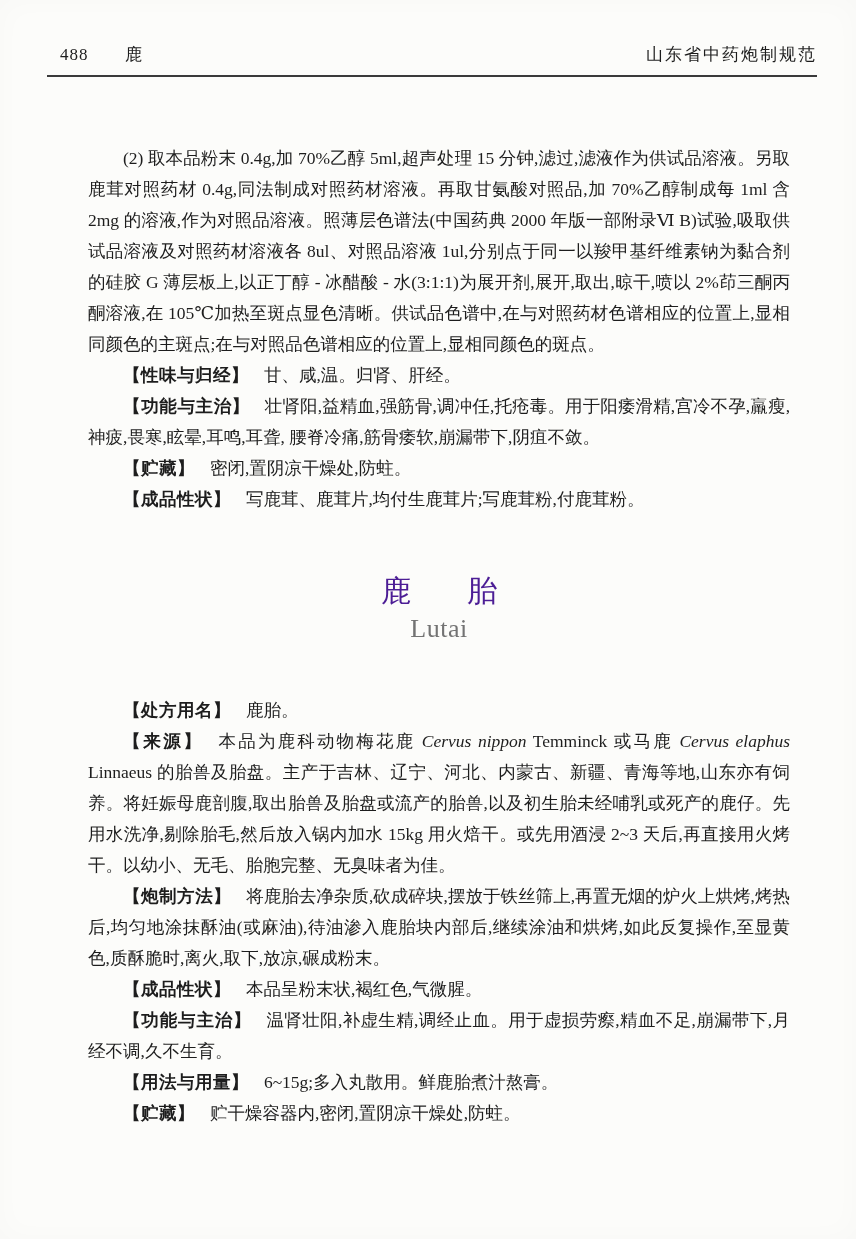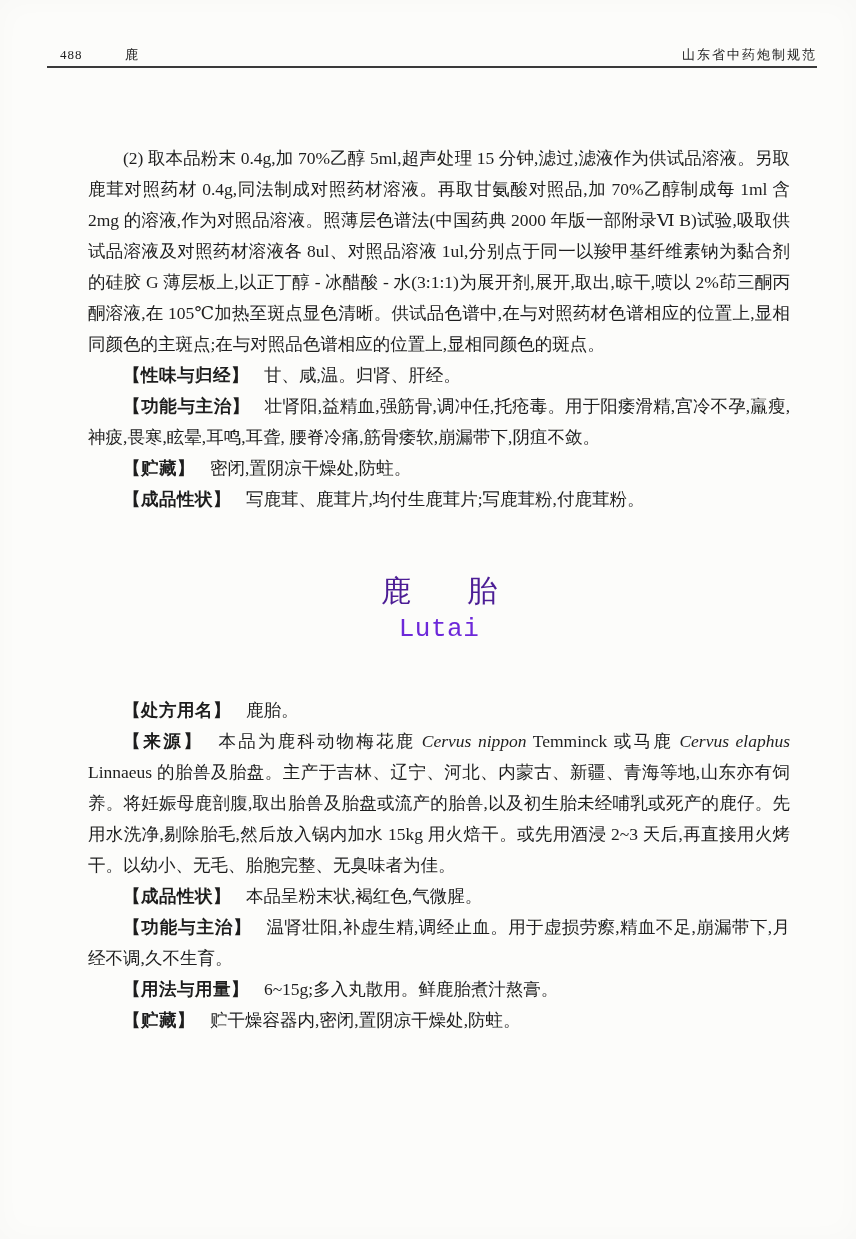--- a/index.html
+++ b/index.html
@@ -18,21 +18,22 @@
     overflow: hidden;
     box-shadow: inset 0 0 30px rgba(0,0,0,0.02);
   }
   
   .page-header {
     position: absolute;
     top: 44px;
     left: 47px;
     width: 770px;
     border-bottom: 2px solid #3a3a3a;
-    font-size: 13px;
+    padding-bottom: 9px;
+    font-size: 17px;
     line-height: 22px;
   }
   .header-row { position: relative; height: 22px; }
   .pgnum   { position: absolute; left: 13px; letter-spacing: 1px; }
   .chapter { position: absolute; left: 78px; }
   .book-title {
     position: absolute; left: 0; right: 0;
     text-align: right;
     letter-spacing: 2px;
   }
@@ -64,26 +65,26 @@
   }
   .cn-title {
     font-family: "Liberation Sans", sans-serif;
     font-size: 30px;
     line-height: 33px;
     font-weight: 500;
     color: #4c1d95;
   }
   .tgap { display: inline-block; width: 56px; }
   .pinyin {
-    font-family: Liberation Mono, monospace;
+    font-family: Liberation Serif, serif;
     font-size: 26px;
     line-height: 30px;
     margin-top: 7px;
     letter-spacing: 0.5px;
-    color: #6d28d9;
+    color: #737373;
   }
 </style>
 </head>
 <body>
 
 <div class="page">
 
   <header class="page-header">
     <div class="header-row">
       <span class="pgnum">488</span>
@@ -107,20 +108,21 @@
 
     <div class="title-block">
       <div class="cn-title"><span>鹿</span><span class="tgap"></span><span>胎</span></div>
       <div class="pinyin">Lutai</div>
     </div>
 
     <p class="para"><span class="lbl">【处方用名】</span><span>鹿胎。</span></p>
 
     <p class="para"><span class="lbl">【来源】</span><span>本品为鹿科动物梅花鹿 </span><span class="latin">Cervus nippon</span><span> Temminck 或马鹿 </span><span class="latin">Cervus elaphus</span><span> Linnaeus 的胎兽及胎盘。主产于吉林、辽宁、河北、内蒙古、新疆、青海等地,山东亦有饲养。将妊娠母鹿剖腹,取出胎兽及胎盘或流产的胎兽,以及初生胎未经哺乳或死产的鹿仔。先用水洗净,剔除胎毛,然后放入锅内加水 15kg 用火焙干。或先用酒浸 2~3 天后,再直接用火烤干。以幼小、无毛、胎胞完整、无臭味者为佳。</span></p>
 
+    <p class="para"><span class="lbl">【炮制方法】</span><span>将鹿胎去净杂质,砍成碎块,摆放于铁丝筛上,再置无烟的炉火上烘烤,烤热后,均匀地涂抹酥油(或麻油),待油渗入鹿胎块内部后,继续涂油和烘烤,如此反复操作,至显黄色,质酥脆时,离火,取下,放凉,碾成粉末。</span></p>
 
     <p class="para"><span class="lbl">【成品性状】</span><span>本品呈粉末状,褐红色,气微腥。</span></p>
 
 
     <p class="para"><span class="lbl">【功能与主治】</span><span>温肾壮阳,补虚生精,调经止血。用于虚损劳瘵,精血不足,崩漏带下,月经不调,久不生育。</span></p>
 
     <p class="para"><span class="lbl">【用法与用量】</span><span>6~15g;多入丸散用。鲜鹿胎煮汁熬膏。</span></p>
 
     <p class="para"><span class="lbl">【贮藏】</span><span>贮干燥容器内,密闭,置阴凉干燥处,防蛀。</span></p>
 

